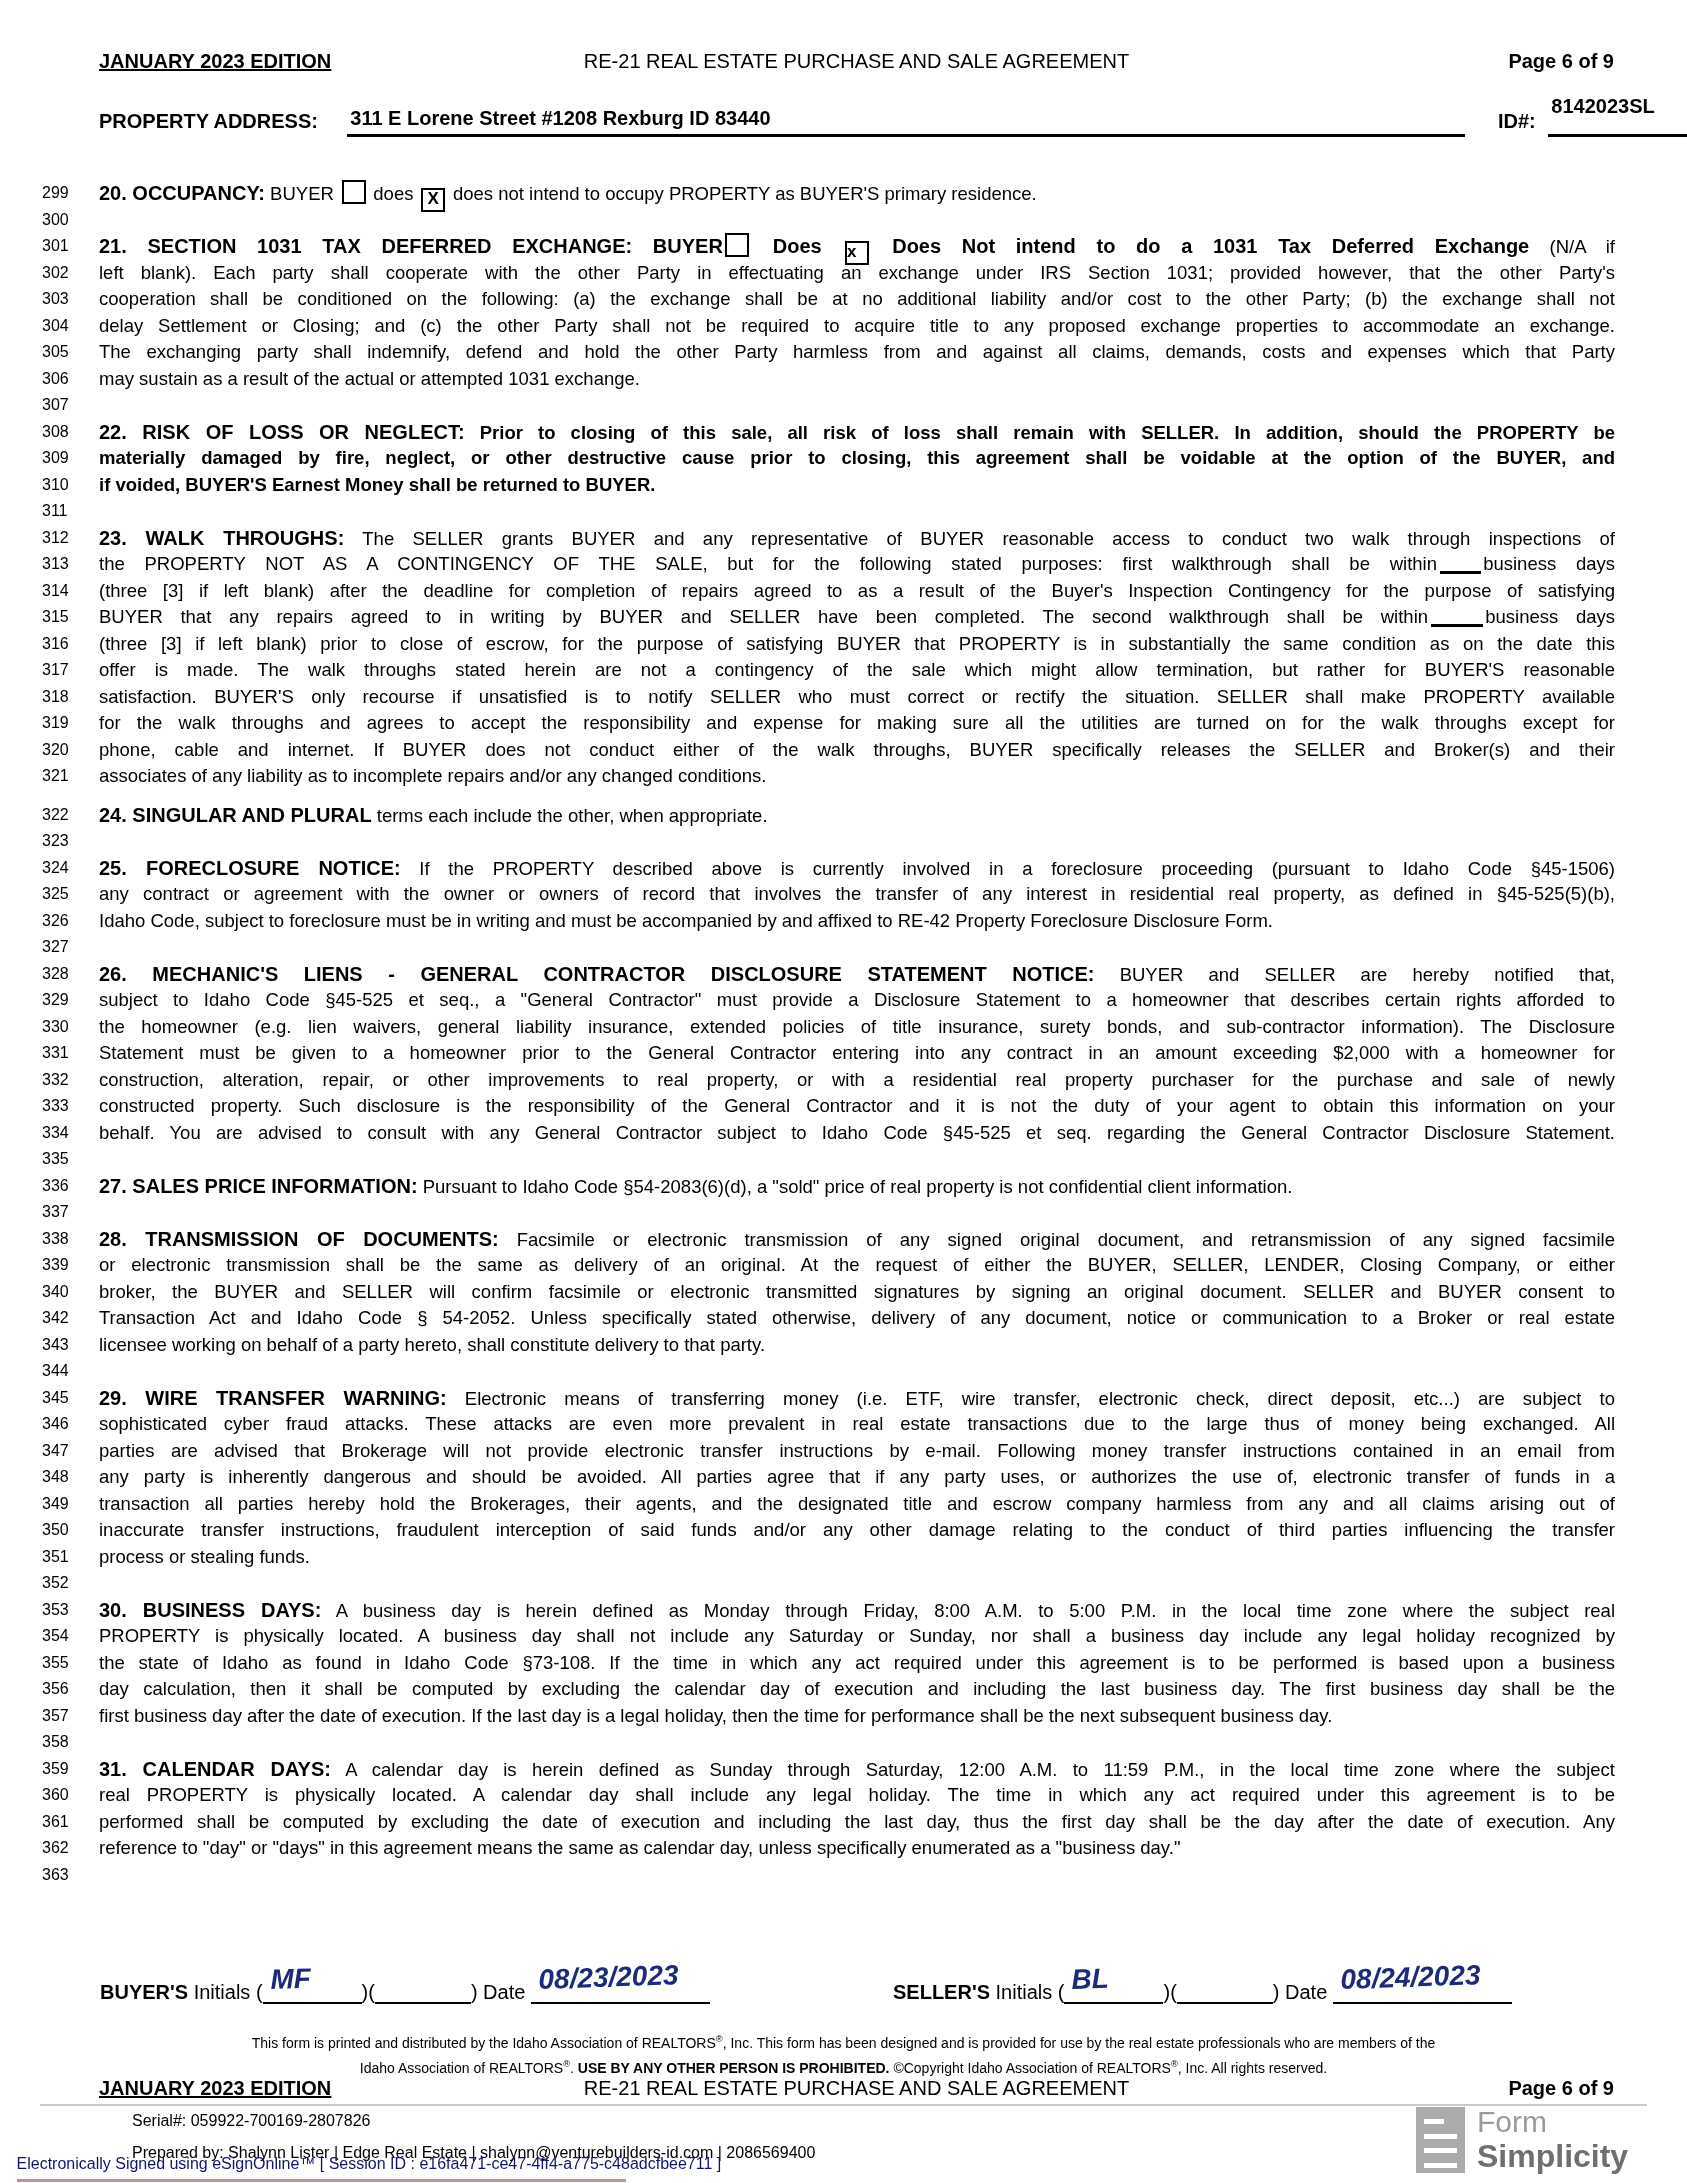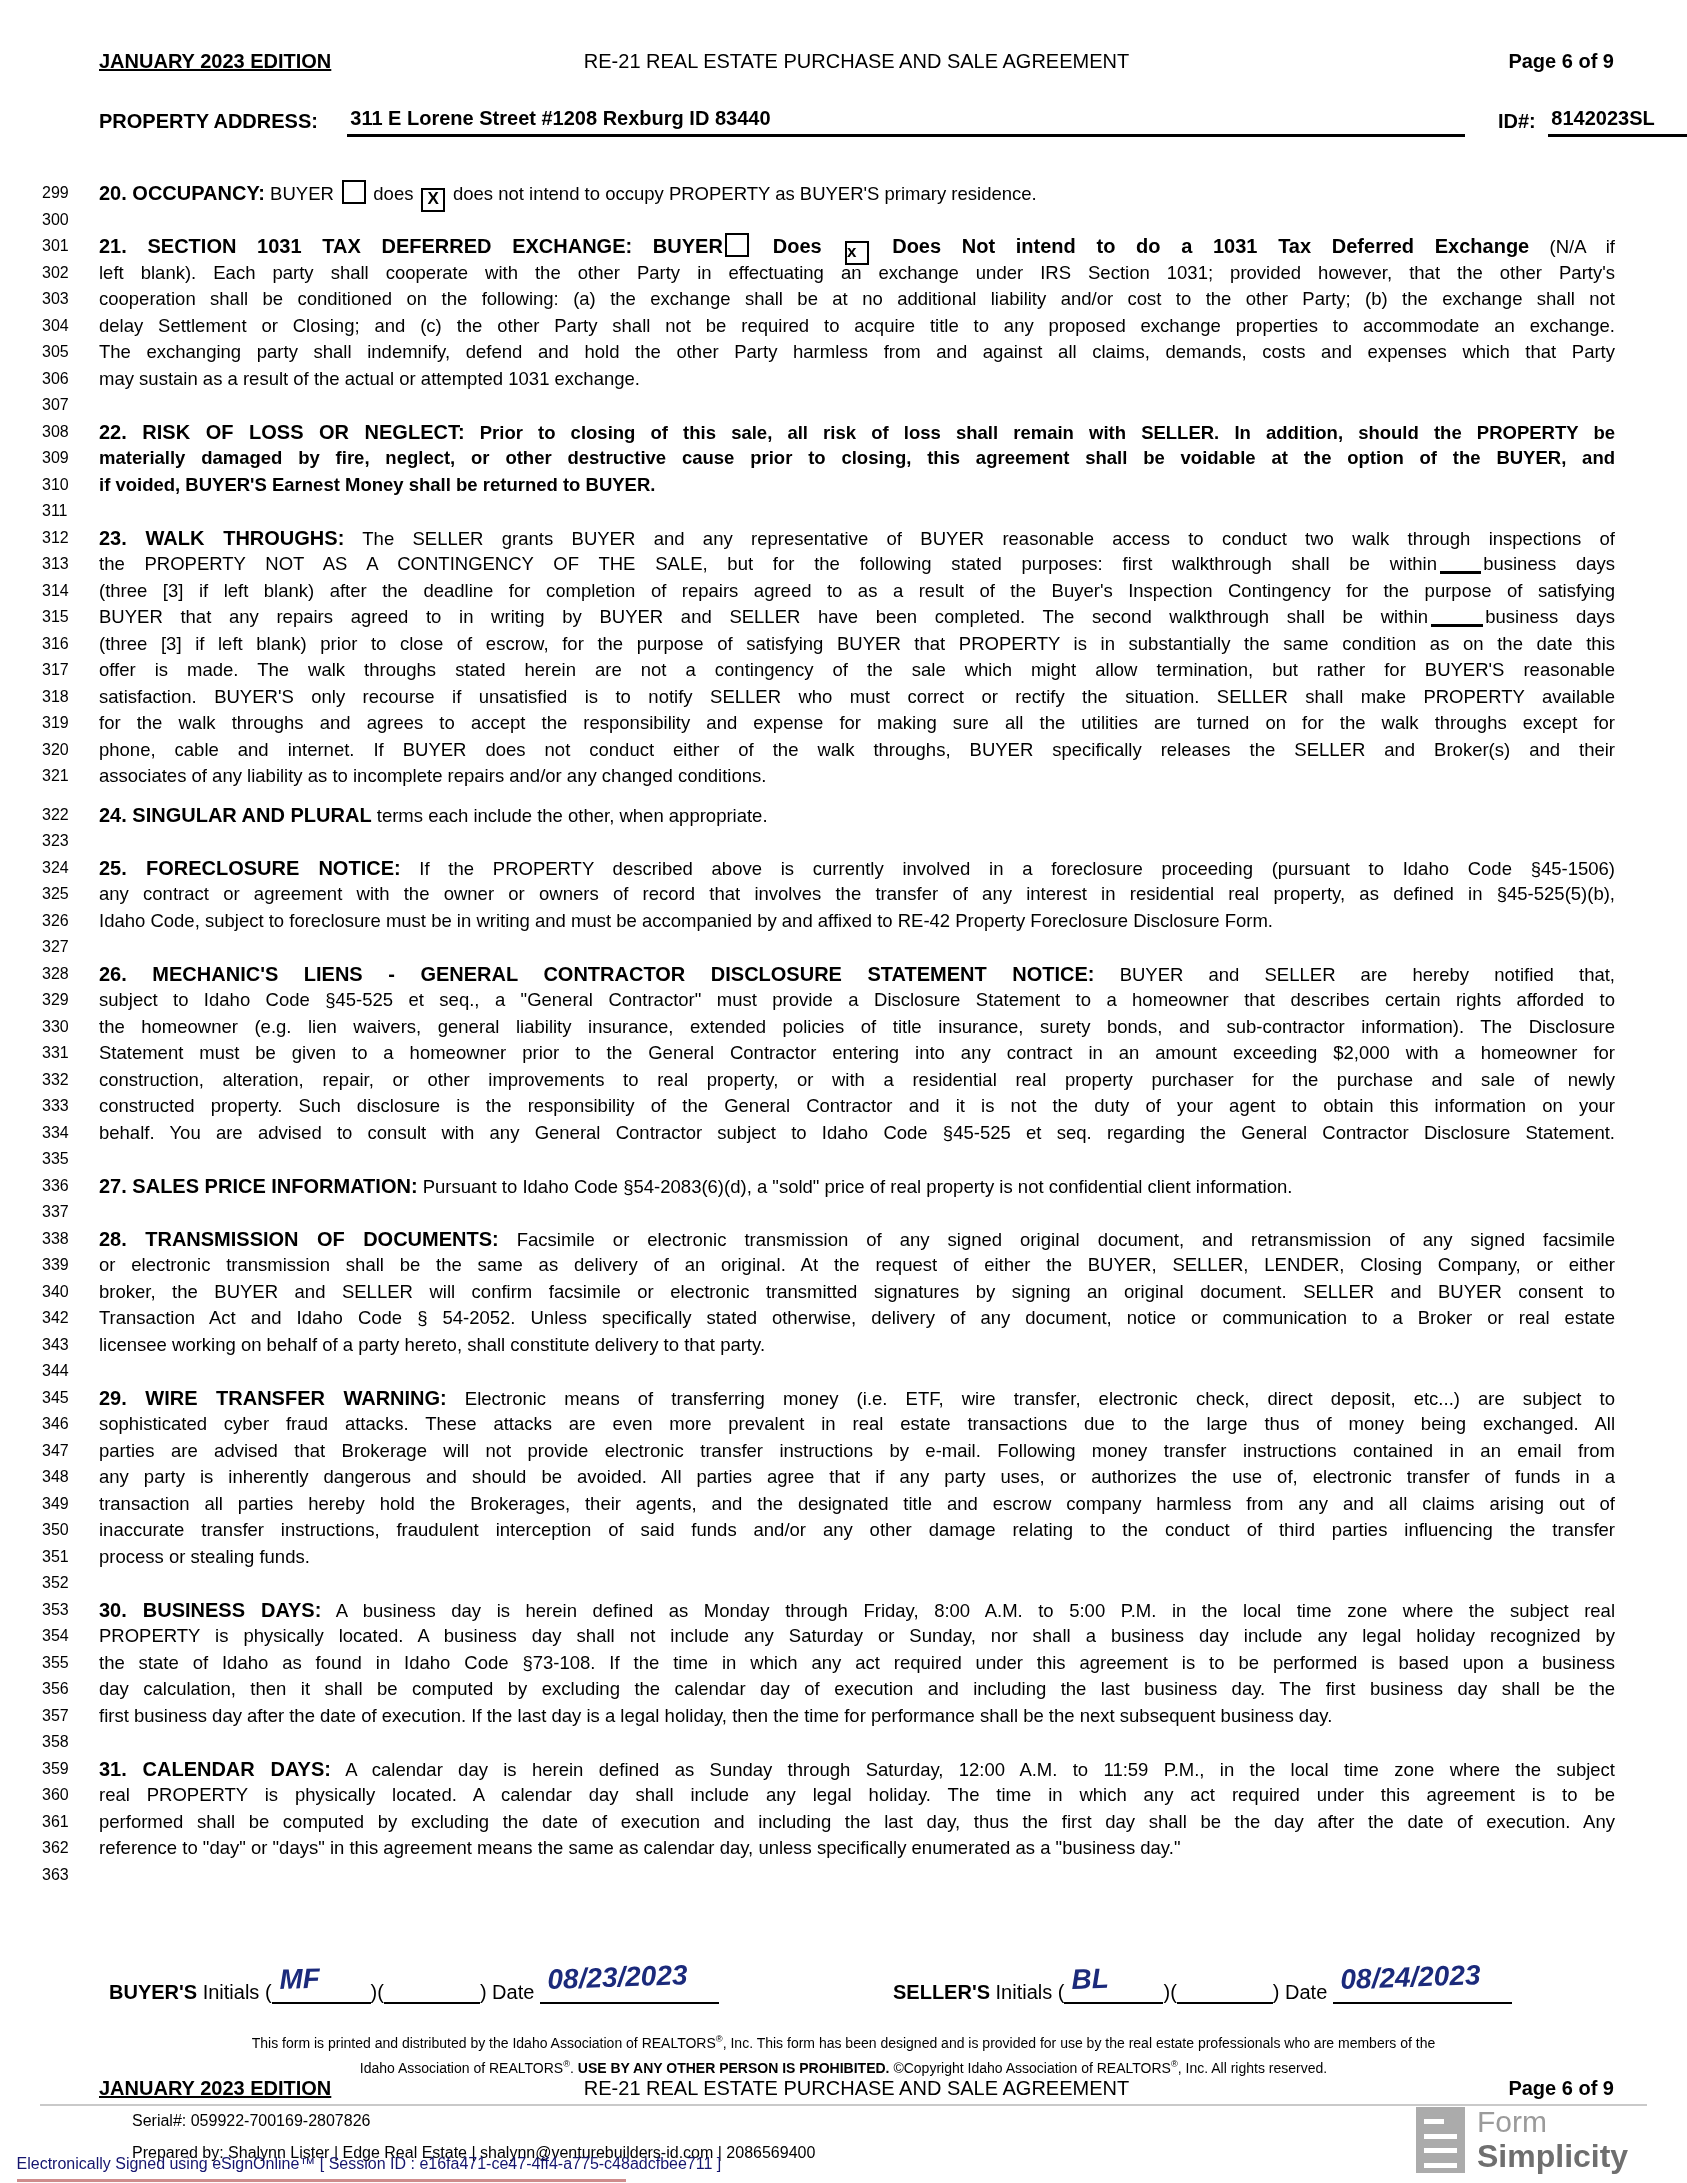--- a/index.html
+++ b/index.html
@@ -11,39 +11,39 @@
   .hdr-edition{position:absolute;left:0;top:0;font-size:20px;font-weight:bold;text-decoration:underline;}
   .hdr-title{position:absolute;left:0;right:0;text-align:center;top:0;font-size:20px;font-weight:normal;}
   .hdr-page{position:absolute;right:0;top:0;font-size:20px;font-weight:bold;}
 
   .prop-row{position:absolute;left:99px;top:105px;width:1548px;height:33px;font-size:20px;font-weight:bold;}
   .prop-label{position:absolute;left:0;top:5.3px;}
   .prop-field{position:absolute;left:248px;top:0;width:1118px;border-bottom:3.3px solid #000;height:29px;}
   .prop-value{position:absolute;left:3.3px;bottom:4px;white-space:nowrap;}
   .id-label{position:absolute;left:1399px;top:5.3px;}
   .id-field{position:absolute;left:1449px;top:0;width:218px;border-bottom:3.3px solid #000;height:29px;}
-  .id-value{position:absolute;left:3.3px;bottom:4px;white-space:nowrap;margin-top:43px;}
+  .id-value{position:absolute;left:3.3px;bottom:16px;white-space:nowrap;margin-top:43px;}
 
   
   .body-lines{position:absolute;left:42px;top:180px;width:1575px;display:flex;flex-direction:column;}
   .line-row{display:flex;height:26.5px;flex:none;}
   .line-row.gap{margin-top:12px;}
   .line-num{width:34px;flex:none;font-size:16px;color:#000;line-height:26.5px;}
   .line-content{width:1516px;flex:none;margin-left:23px;font-size:18.5px;line-height:26.5px;white-space:nowrap;}
   .line-content.j{white-space:normal;text-align:justify;text-align-last:justify;}
   .seg-b{font-weight:bold;}
   .seg-h{font-weight:bold;font-size:20px;}
   .cbx{display:inline-block;width:20px;height:20px;border:2px solid #000;vertical-align:-4px;
        text-align:center;line-height:18.5px;font-weight:bold;font-size:17px;margin:0 2.6px;}
   .blank{display:inline-block;border-bottom:3.3px solid #000;height:18.5px;vertical-align:-4px;margin:0 2.6px;}
   sup.reg{font-size:9.3px;vertical-align:super;}
 
   
   .sig-group{position:absolute;top:1975px;height:40px;font-size:20px;white-space:nowrap;}
-  .sig-buyer{left:109px;}
+  .sig-buyer{left:100px;}
   .sig-seller{left:893px;}
   .sig-label{font-weight:bold;}
   .sig-line{display:inline-block;border-bottom:2.6px solid #000;height:26.5px;position:relative;vertical-align:bottom;}
   .w150{width:99px;}
   .w145{width:96px;}
   .w270{width:179px;}
   .hw{position:absolute;bottom:5.3px;left:8px;color:#1b2a7b;font-size:28px;font-style:italic;
       font-weight:bold;white-space:nowrap;transform:rotate(-2deg);transform-origin:left bottom;}
 
   

